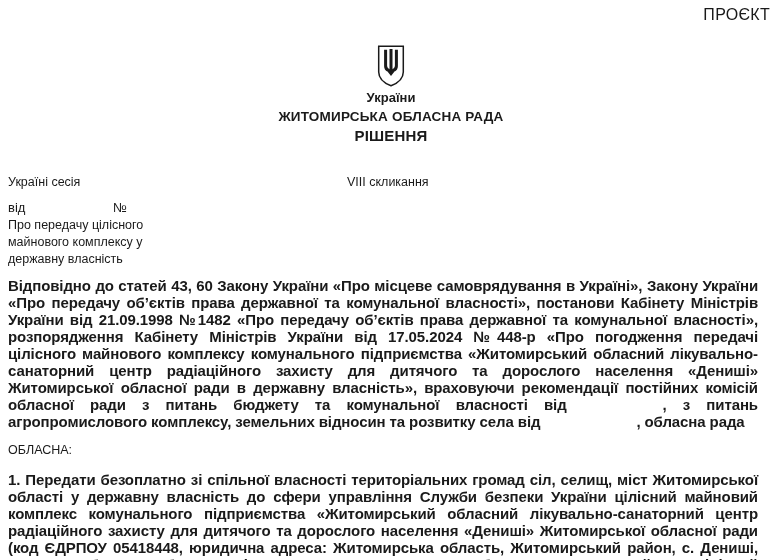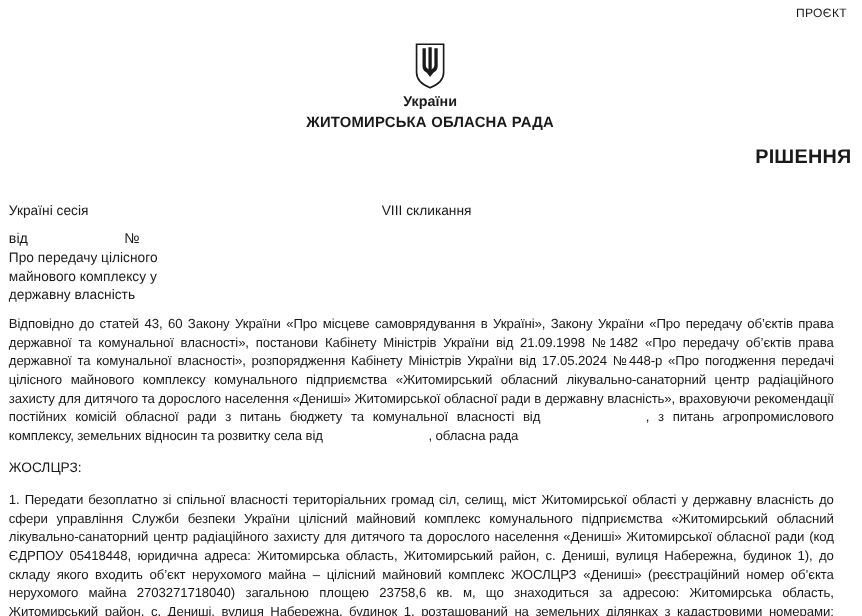--- a/index.html
+++ b/index.html
@@ -7,49 +7,50 @@
     width: 784px; height: 560px;
     background: #ffffff;
     font-family: "Liberation Sans", sans-serif;
     color: #1a1a1a;
     overflow: hidden;
   }
   .page { padding: 6px 10px 0 8px; }
 
   .draft-label {
     text-align: right;
-    font-size: 11px;
+    font-size: 16px;
     padding-right: 4px;
     letter-spacing: 0.3px;
   }
 
   .doc-header { text-align: center; margin-top: 21px; }
   .emblem-wrap { line-height: 0; }
   .country   { font-weight: 700; font-size: 13px;   margin-top: 3px; }
   .council   { font-weight: 700; font-size: 13.5px; margin-top: 4px; letter-spacing: 0.2px; }
-  .doc-type  { font-weight: 700; font-size: 18px; margin-top: 14px; letter-spacing: 0.2px; text-align: right; }
+  .doc-type  { font-weight: 700; font-size: 15px; margin-top: 3px; letter-spacing: 0.2px; }
 
   .session-row { position: relative; margin-top: 31px; font-size: 12.5px; height: 17px; }
   .convocation { position: absolute; left: 339px; top: 0; }
 
   .date-row { position: relative; margin-top: 8px; font-size: 13px; height: 17px; }
   .number-label { position: absolute; left: 105px; top: 0; }
 
   .subject {
     width: 176px;
     font-size: 12.5px;
     line-height: 17px;
   }
 
   .body-par {
     margin: 9px 16px 0 0;
-    font-size: 12px;
+    font-size: 15px;
     line-height: 17px;
     text-align: justify;
     letter-spacing: -0.1px;
+    font-weight: bold;
   }
   .blank { display: inline-block; width: 96px; height: 1px; }
 
   .resolved { margin-top: 13px; font-size: 12.5px; }
 
   .item-par { margin-top: 14px; }
 </style>
 </head>
 <body>
 
@@ -80,17 +81,17 @@
 
   <div class="date-row">
     <span>від</span>
     <span class="number-label">№</span>
   </div>
 
   <div class="subject">Про передачу цілісного майнового комплексу у державну власність</div>
 
   <p class="body-par"><span>Відповідно до статей 43, 60 Закону України «Про місцеве самоврядування в Україні», Закону України «Про передачу об’єктів права державної та комунальної власності», постанови Кабінету Міністрів України від 21.09.1998 №1482 «Про передачу об’єктів права державної та комунальної власності», розпорядження Кабінету Міністрів України від 17.05.2024 №448-р «Про погодження передачі цілісного майнового комплексу комунального підприємства «Житомирський обласний лікувально-санаторний центр радіаційного захисту для дитячого та дорослого населення «Дениші» Житомирської обласної ради в державну власність», враховуючи рекомендації постійних комісій обласної ради з питань бюджету та комунальної власності від</span><span class="blank"></span><span>, з питань агропромислового комплексу, земельних відносин та розвитку села від</span><span class="blank"></span><span>, обласна рада</span></p>
 
-  <div class="resolved">ЖОСЛЦРЗ:</div>
+  <div class="resolved">ОБЛАСНА:</div>
 
   <p class="body-par item-par">1. Передати безоплатно зі спільної власності територіальних громад сіл, селищ, міст Житомирської області у державну власність до сфери управління Служби безпеки України цілісний майновий комплекс комунального підприємства «Житомирський обласний лікувально-санаторний центр радіаційного захисту для дитячого та дорослого населення «Дениші» Житомирської обласної ради (код ЄДРПОУ 05418448, юридична адреса: Житомирська область, Житомирський район, с. Дениші, вулиця Набережна, будинок 1), до складу якого входить об’єкт нерухомого майна – цілісний майновий комплекс ЖОСЛЦРЗ «Дениші» (реєстраційний номер об’єкта нерухомого майна 2703271718040) загальною площею 23758,6 кв. м, що знаходиться за адресою: Житомирська область, Житомирський район, с. Дениші, вулиця Набережна, будинок 1, розташований на земельних ділянках з кадастровими номерами: 1822082200:01:000:1569, площа 7,4300 га, 1822082200:01:000:1571, площа 0,9700 га, 1822082200:01:000:1570, площа 4,5100 га, 1822082200:01:000:1572, площа 1,8500 га.</p>
 
 </div>
 
 </body></html>

